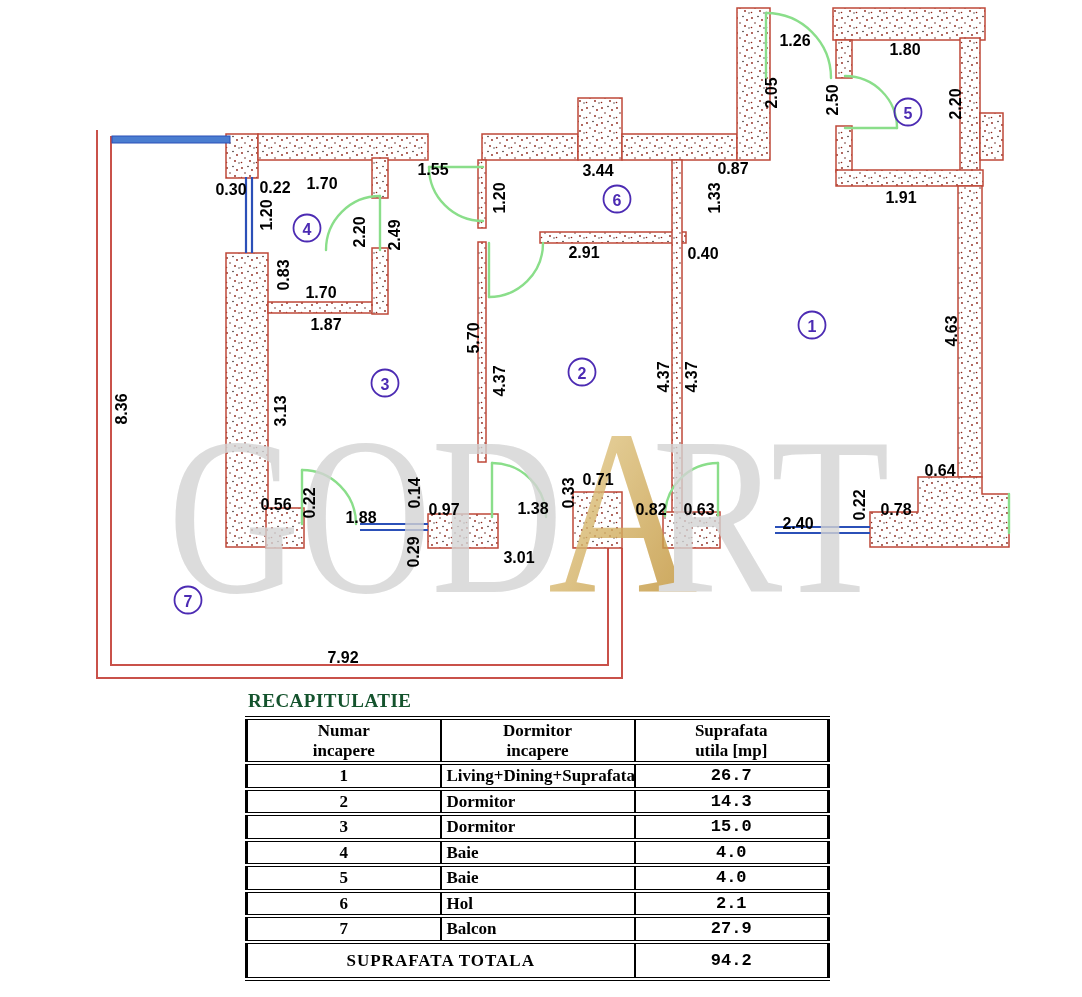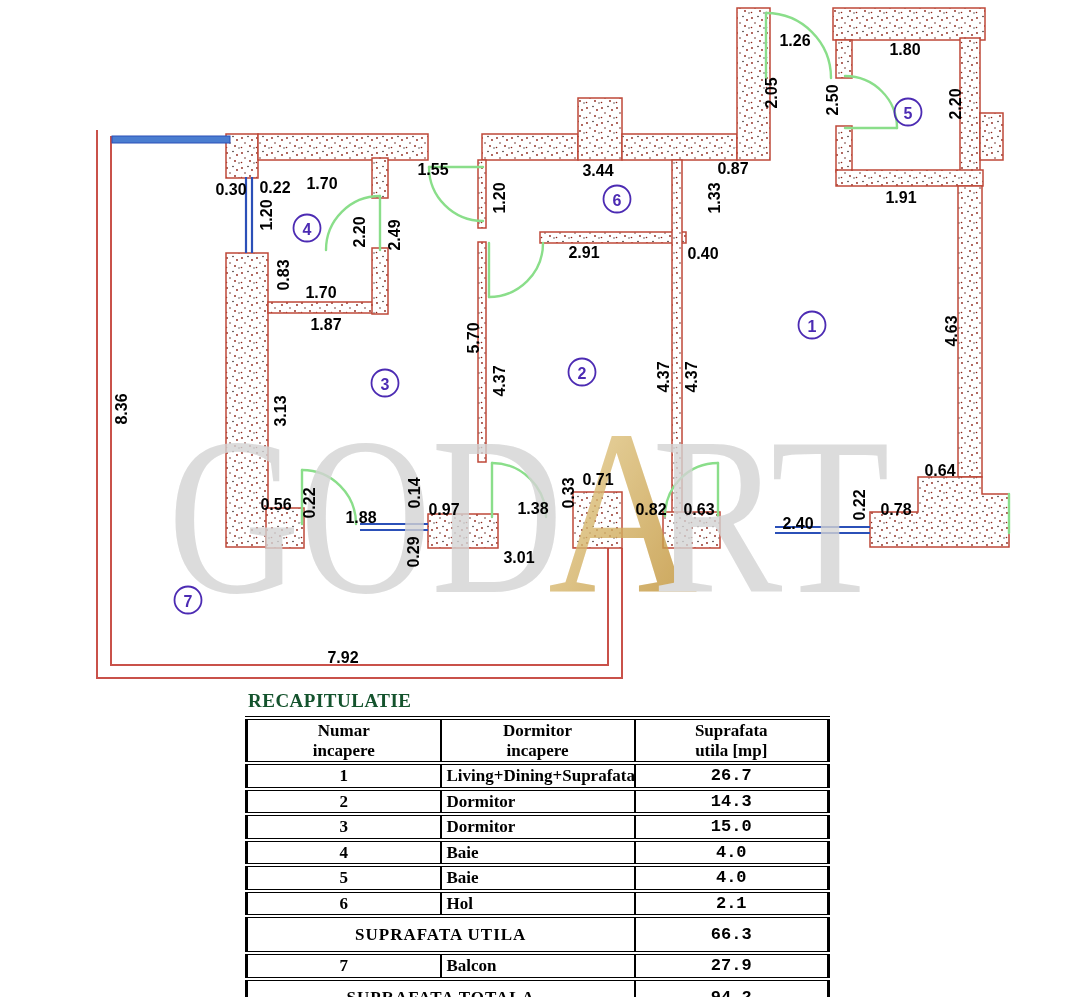--- a/index.html
+++ b/index.html
@@ -238,24 +238,20 @@
         <tr class="data">
           <td class="nr">5</td>
           <td class="name">Baie</td>
           <td class="area">4.0</td>
         </tr>
         <tr class="data">
           <td class="nr">6</td>
           <td class="name">Hol</td>
           <td class="area">2.1</td>
         </tr>
-        <tr class="total">
-          <td colspan="2">SUPRAFATA  UTILA</td>
-          <td class="area">66.3</td>
-        </tr>
         <tr class="data">
           <td class="nr">7</td>
           <td class="name">Balcon</td>
           <td class="area">27.9</td>
         </tr>
         <tr class="total">
           <td colspan="2">SUPRAFATA  TOTALA</td>
           <td class="area">94.2</td>
         </tr>
       </tbody>

